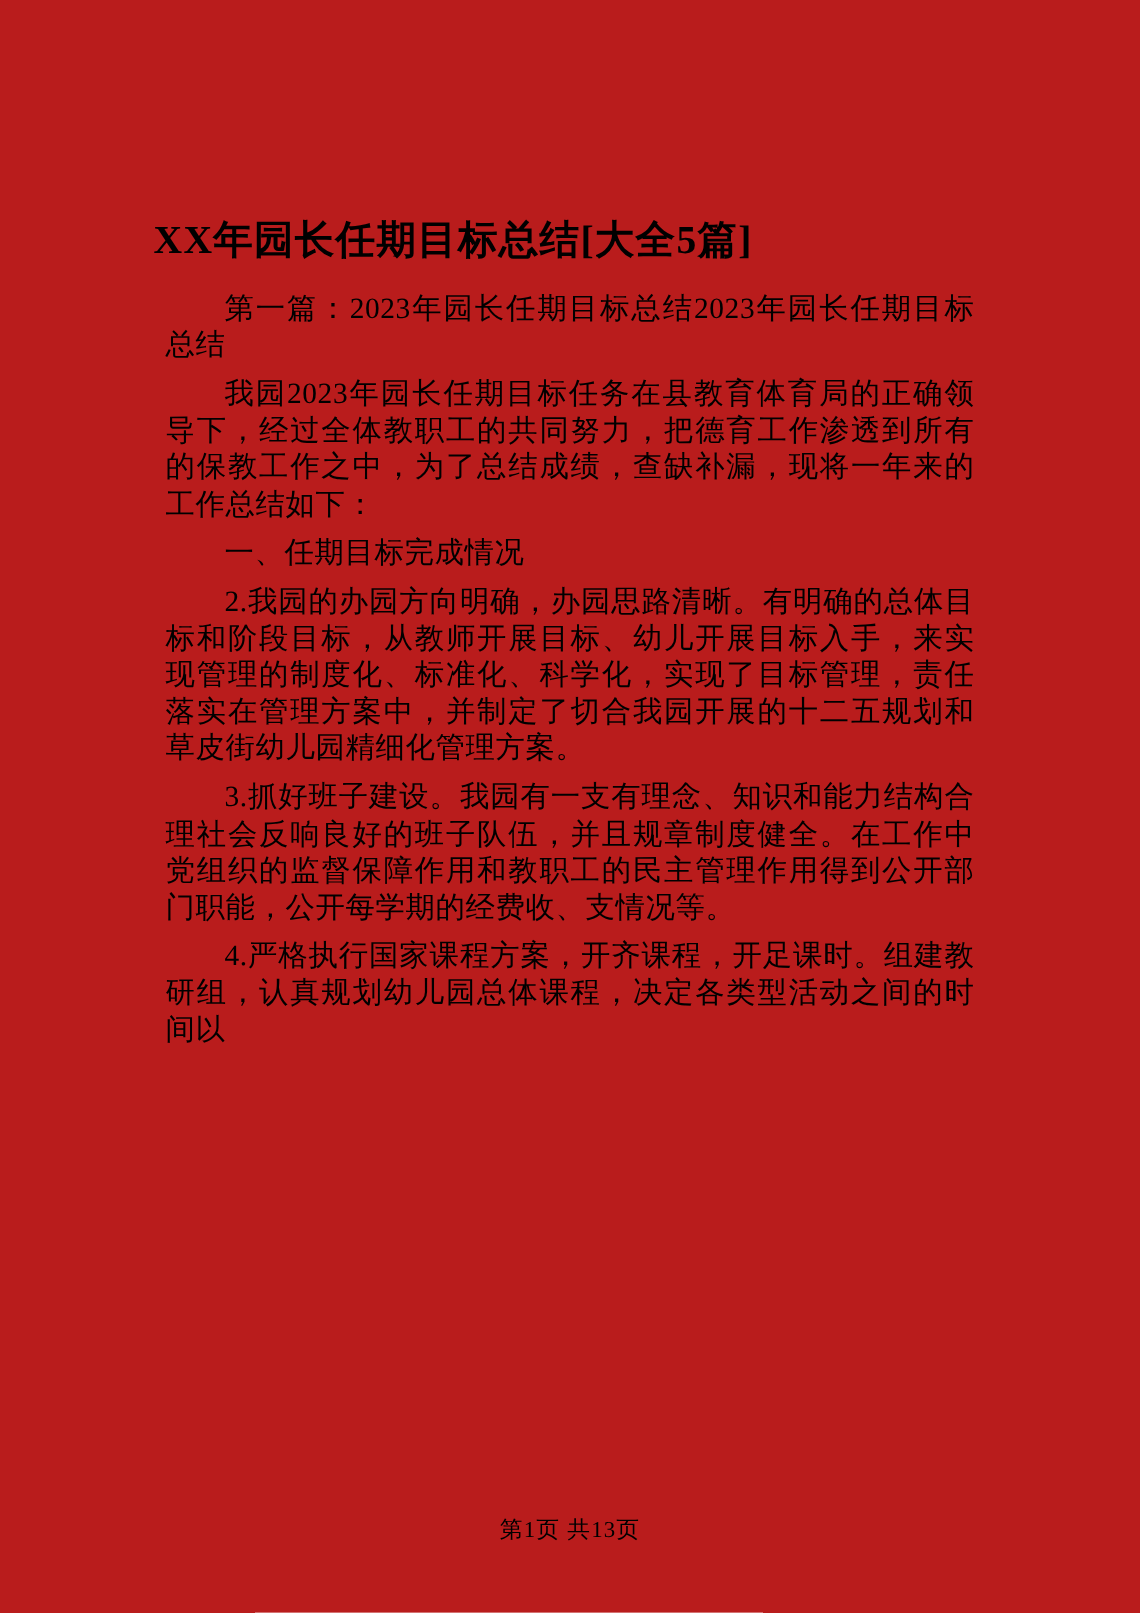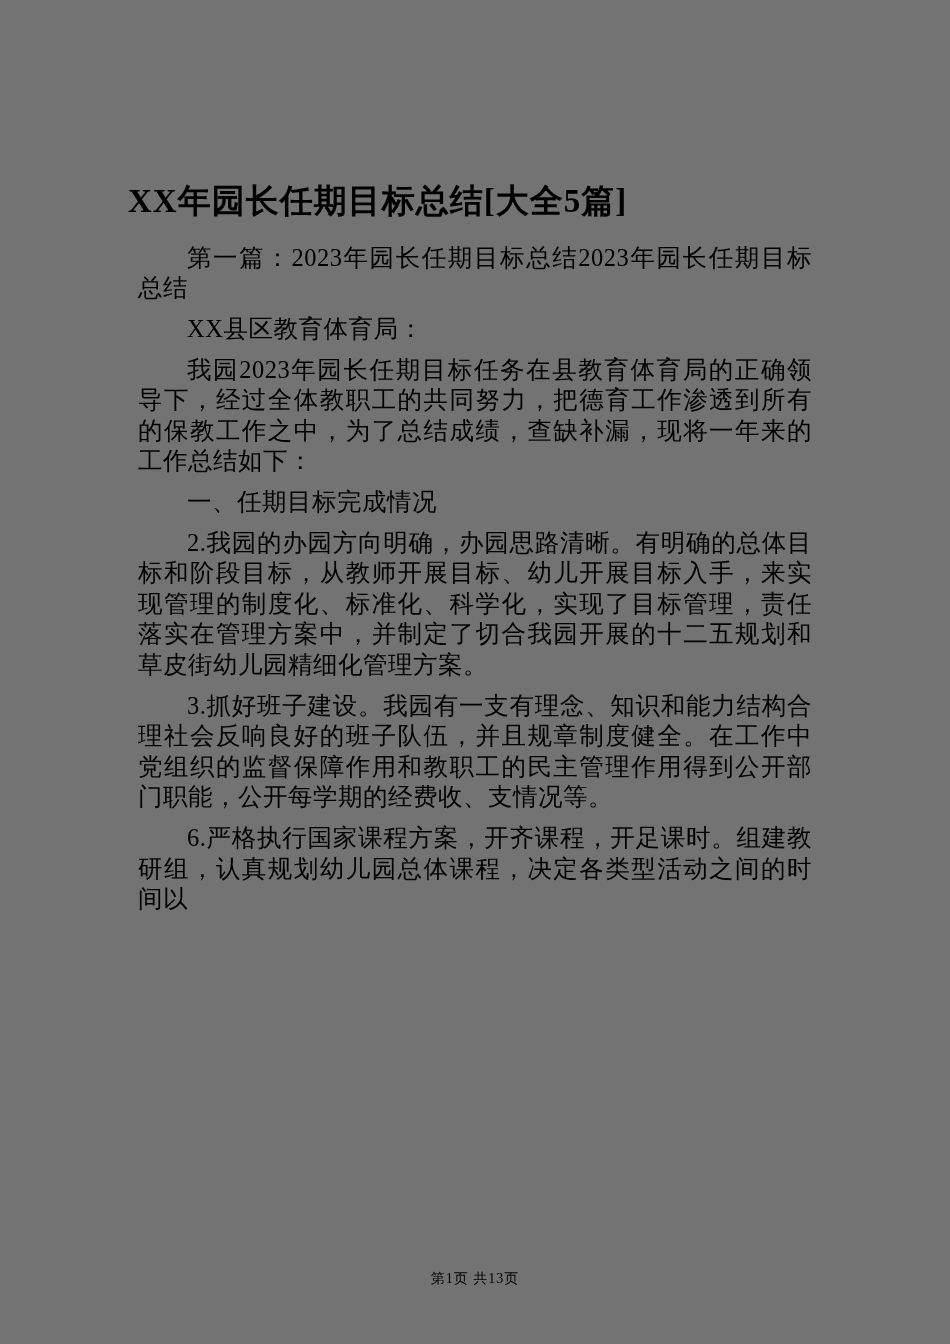--- a/index.html
+++ b/index.html
@@ -5,21 +5,21 @@
   html, body {
     margin: 0;
     padding: 0;
     background: #ffffff;
   }
   .sheet {
     position: relative;
     width: 950px;
     height: 1344px;
     margin: 0 auto;
-    background: #737373;
+    background: #b91c1c;
     box-sizing: border-box;
     padding: 180px 128px 0 128px;
     font-family: "Liberation Serif", "DejaVu Serif", serif;
     color: #000000;
     overflow: hidden;
   }
   .doc-title {
     margin: 0 0 20px 0;
     font-size: 33px;
     font-weight: bold;
@@ -40,36 +40,35 @@
     text-indent: 2em;
     word-break: break-all;
     letter-spacing: 0.5px;
   }
   .page-footer {
     position: absolute;
     left: 0;
     right: 0;
     bottom: 56px;
     text-align: center;
-    font-size: 14px;
+    font-size: 19px;
     letter-spacing: 1px;
   }
 </style>
 </head>
 <body>
 
 <div class="sheet">
   <h1 class="doc-title">XX年园长任期目标总结[大全5篇]</h1>
 
   <div class="doc-body" id="paragraphs">
       <p class="doc-par">第一篇：2023年园长任期目标总结2023年园长任期目标总结</p>
-      <p class="doc-par">XX县区教育体育局：</p>
       <p class="doc-par">我园2023年园长任期目标任务在县教育体育局的正确领导下，经过全体教职工的共同努力，把德育工作渗透到所有的保教工作之中，为了总结成绩，查缺补漏，现将一年来的工作总结如下：</p>
       <p class="doc-par">一、任期目标完成情况</p>
       <p class="doc-par">2.我园的办园方向明确，办园思路清晰。有明确的总体目标和阶段目标，从教师开展目标、幼儿开展目标入手，来实现管理的制度化、标准化、科学化，实现了目标管理，责任落实在管理方案中，并制定了切合我园开展的十二五规划和草皮街幼儿园精细化管理方案。</p>
       <p class="doc-par">3.抓好班子建设。我园有一支有理念、知识和能力结构合理社会反响良好的班子队伍，并且规章制度健全。在工作中党组织的监督保障作用和教职工的民主管理作用得到公开部门职能，公开每学期的经费收、支情况等。</p>
-      <p class="doc-par">6.严格执行国家课程方案，开齐课程，开足课时。组建教研组，认真规划幼儿园总体课程，决定各类型活动之间的时间以</p>
+      <p class="doc-par">4.严格执行国家课程方案，开齐课程，开足课时。组建教研组，认真规划幼儿园总体课程，决定各类型活动之间的时间以</p>
     </div>
 
   <div class="page-footer">
     <span>第1页 共13页</span>
   </div>
 </div>
 
 </body></html>

